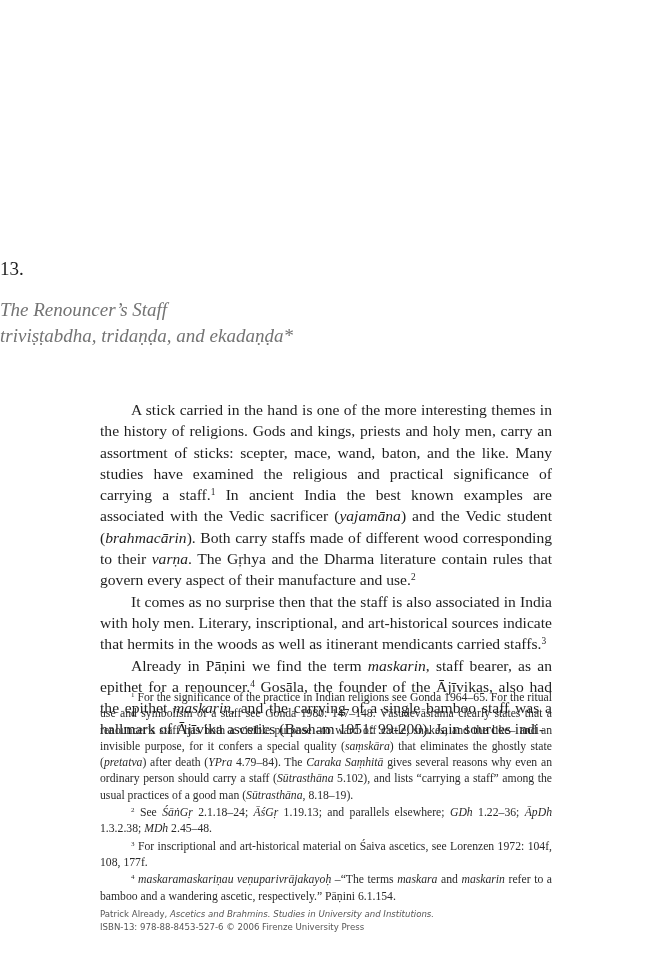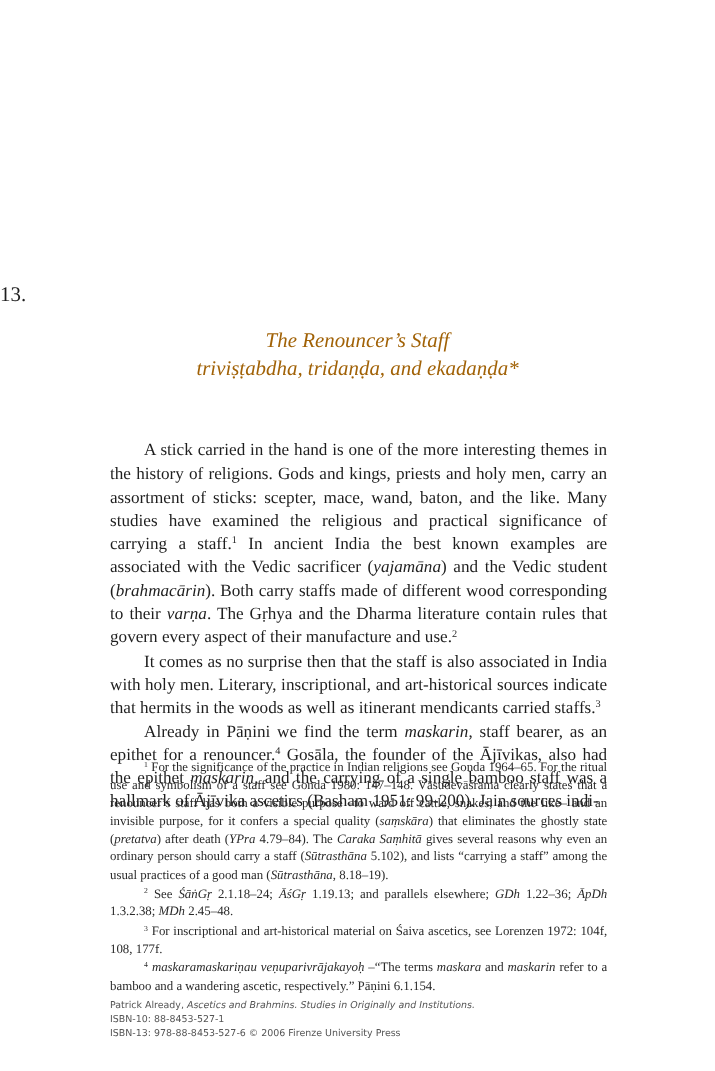--- a/index.html
+++ b/index.html
@@ -1,21 +1,21 @@
 <!DOCTYPE html>
 <html><head>
 <meta charset="utf-8">
 <style>
   html, body { margin: 0; padding: 0; background: #ffffff; }
   body { width: 650px; height: 974px; position: relative; overflow: hidden;
          font-family: "Liberation Serif", "DejaVu Serif", serif; color: #1e1e1e; }
   .chapter-num { position: absolute; top: 258px; left: 0; width: 650px; 
                  font-size: 19px; }
-  .title { position: absolute; top: 297px; left: 0; width: 650px; text-align: center;
-           font-style: italic; font-size: 19px; line-height: 26px; color: #a16207; }
+  .title { position: absolute; top: 297px; left: 0; width: 650px; text-align: left;
+           font-style: italic; font-size: 19px; line-height: 26px; color: #737373; }
   .body-text { position: absolute; top: 399px; left: 100px; width: 452px;
                font-size: 15.6px; line-height: 21.3px; text-align: justify; }
   .body-text p { margin: 0; text-indent: 31px; }
   .footnotes { position: absolute; top: 690px; left: 100px; width: 452px;
                font-size: 11.7px; line-height: 16.3px; text-align: justify; color: #2a2a2a; }
   .footnotes p { margin: 0 0 1px 0; text-indent: 31px; }
   sup { font-size: 0.6em; vertical-align: 0.55em; line-height: 0; }
   i { font-style: italic; }
   .imprint { position: absolute; top: 908px; left: 100px; width: 460px;
              font-family: "DejaVu Sans", "Liberation Sans", sans-serif; font-size: 8.6px;
@@ -39,17 +39,16 @@
     </div>
 
   <div class="footnotes" id="footnotes">
       <p><sup>1</sup><span> For the significance of the practice in Indian religions see Gonda 1964–65. For the ritual use and symbolism of a staff see Gonda 1980: 147–148. Vāsudevāśrama clearly states that a renouncer’s staff has both a visible purpose –to ward off cattle, snakes, and the like– and an invisible purpose, for it confers a special quality (</span><i>saṃskāra</i><span>) that eliminates the ghostly state (</span><i>pretatva</i><span>) after death (</span><i>YPra</i><span> 4.79–84). The </span><i>Caraka Saṃhitā</i><span> gives several reasons why even an ordinary person should carry a staff (</span><i>Sūtrasthāna</i><span> 5.102), and lists “carrying a staff” among the usual practices of a good man (</span><i>Sūtrasthāna</i><span>, 8.18–19).</span></p>
       <p><sup>2</sup><span> See </span><i>ŚāṅGṛ</i><span> 2.1.18–24; </span><i>ĀśGṛ</i><span> 1.19.13; and parallels elsewhere; </span><i>GDh</i><span> 1.22–36; </span><i>ĀpDh</i><span> 1.3.2.38; </span><i>MDh</i><span> 2.45–48.</span></p>
       <p><sup>3</sup><span> For inscriptional and art-historical material on Śaiva ascetics, see Lorenzen 1972: 104f, 108, 177f.</span></p>
       <p><sup>4</sup><span> </span><i>maskaramaskariṇau veṇuparivrājakayoḥ</i><span> –“The terms </span><i>maskara</i><span> and </span><i>maskarin</i><span> refer to a bamboo and a wandering ascetic, respectively.” Pāṇini 6.1.154.</span></p>
     </div>
 
   <div class="imprint">
-    <div><span>Patrick Already, </span><i>Ascetics and Brahmins. Studies in Originally and Institutions.</i></div>
-    <div>ISBN-10: 88-8453-527-1</div>
+    <div><span>Patrick Already, </span><i>Ascetics and Brahmins. Studies in University and Institutions.</i></div>
     <div>ISBN-13: 978-88-8453-527-6  © 2006 Firenze University Press</div>
   </div>
 </div>
 
 </body></html>

